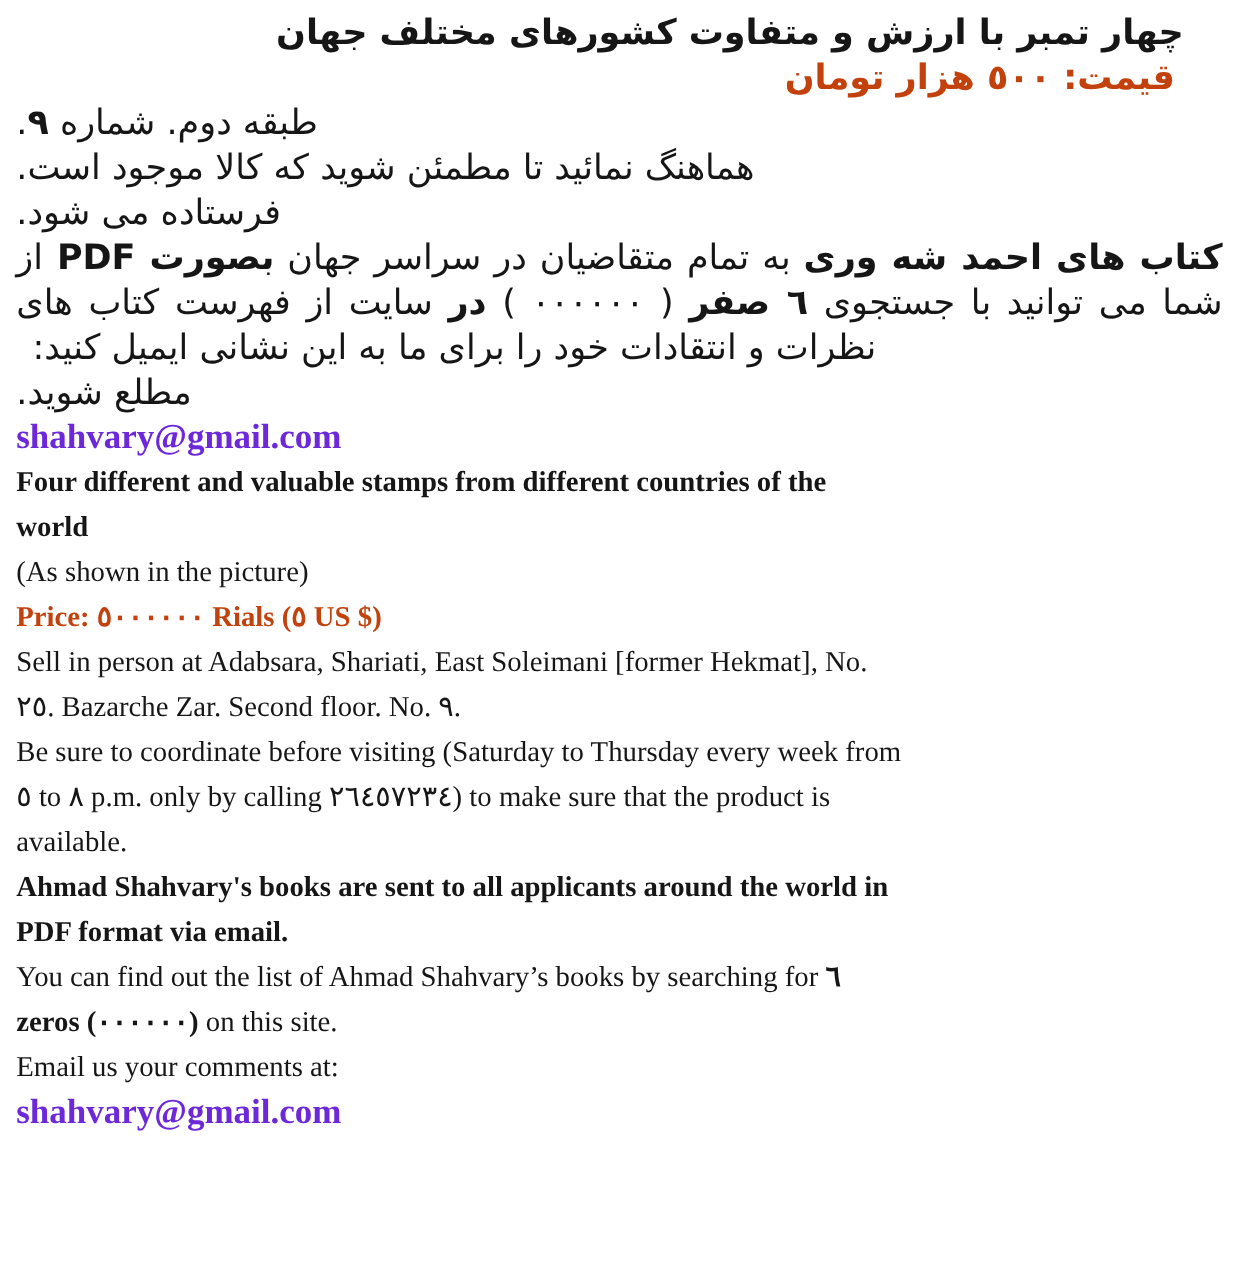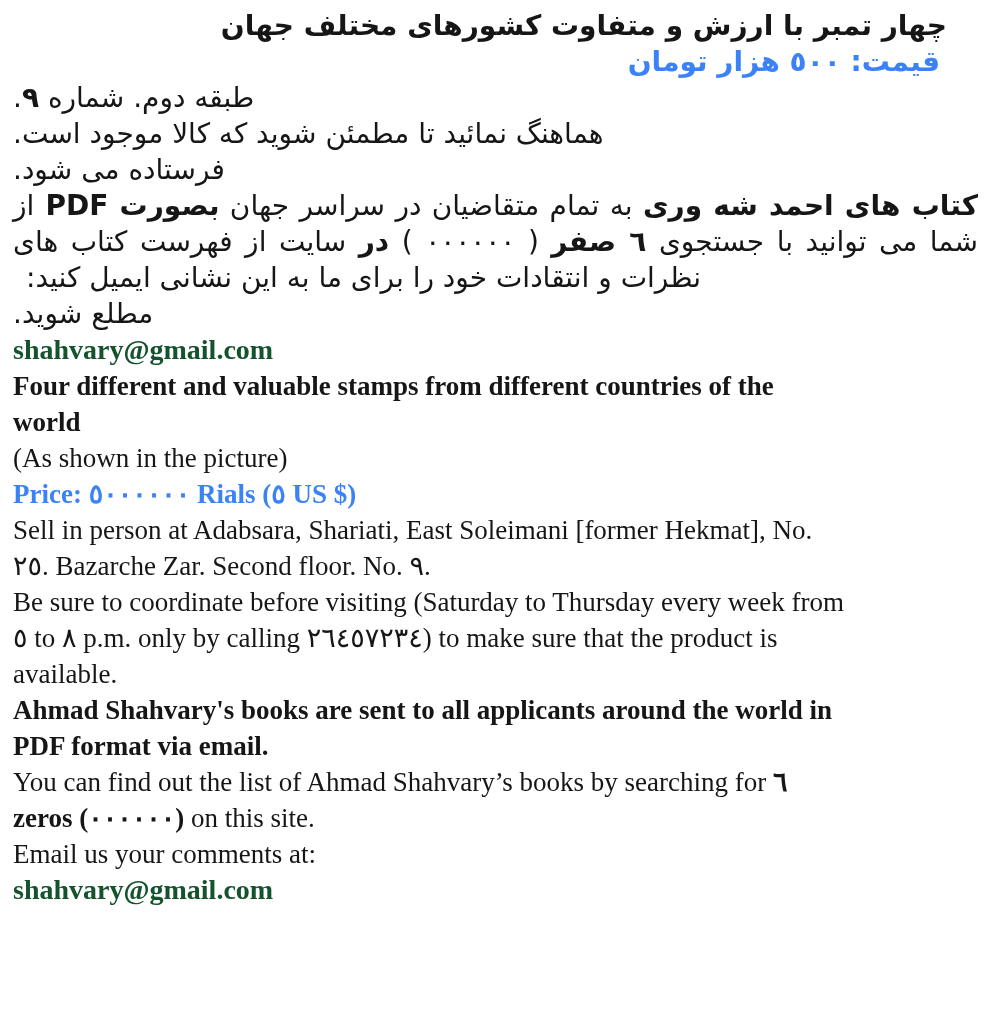--- a/index.html
+++ b/index.html
@@ -33,27 +33,27 @@
   }
   .fa.cont { text-align: left; }     
   .pr-title { padding-right: 44px; }
   .pr-pic   { padding-right: 108px; }
   .pr-price { padding-right: 51px; }
   .pr-comments { padding-right: 290px; }
   
   .en {
     direction: ltr;
     font-family: "Liberation Serif", serif;
-    font-size: 27px;
+    font-size: 23px;
     text-align: left;
     padding-left: 13px; padding-right: 13px;
   }
   .bold { font-weight: bold; }
-  .red  { color: #3b82f6; }
-  .blue { color: #14532d; }
+  .red  { color: #c2410c; }
+  .blue { color: #6d28d9; }
   .email { font-size: 28px; cursor: pointer; text-decoration: none; }
 </style>
 </head>
 <body>
 
 <div class="page">
 
   <div class="line fa bold pr-title">چهار تمبر با ارزش و متفاوت کشورهای مختلف جهان</div>
   <div class="line fa bold red pr-price">قیمت: ٥٠٠ هزار تومان</div>
 

